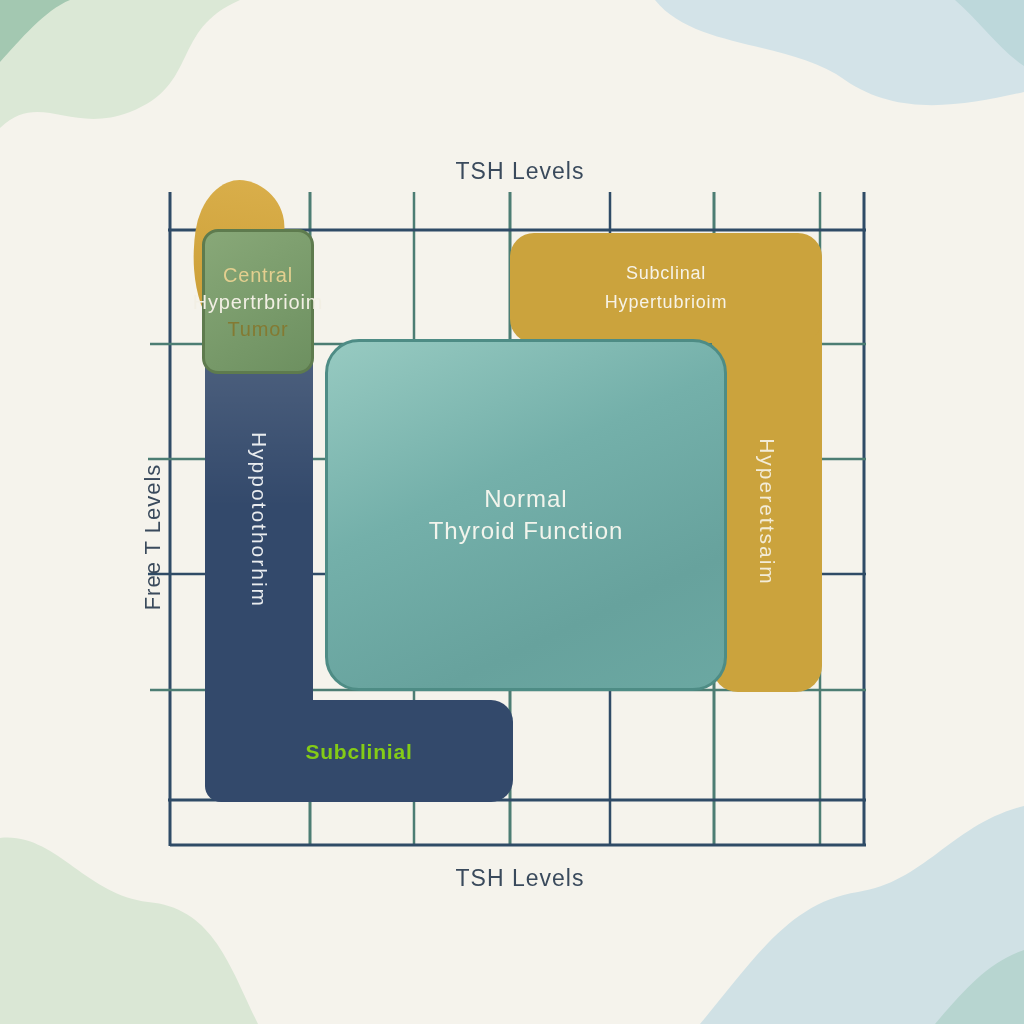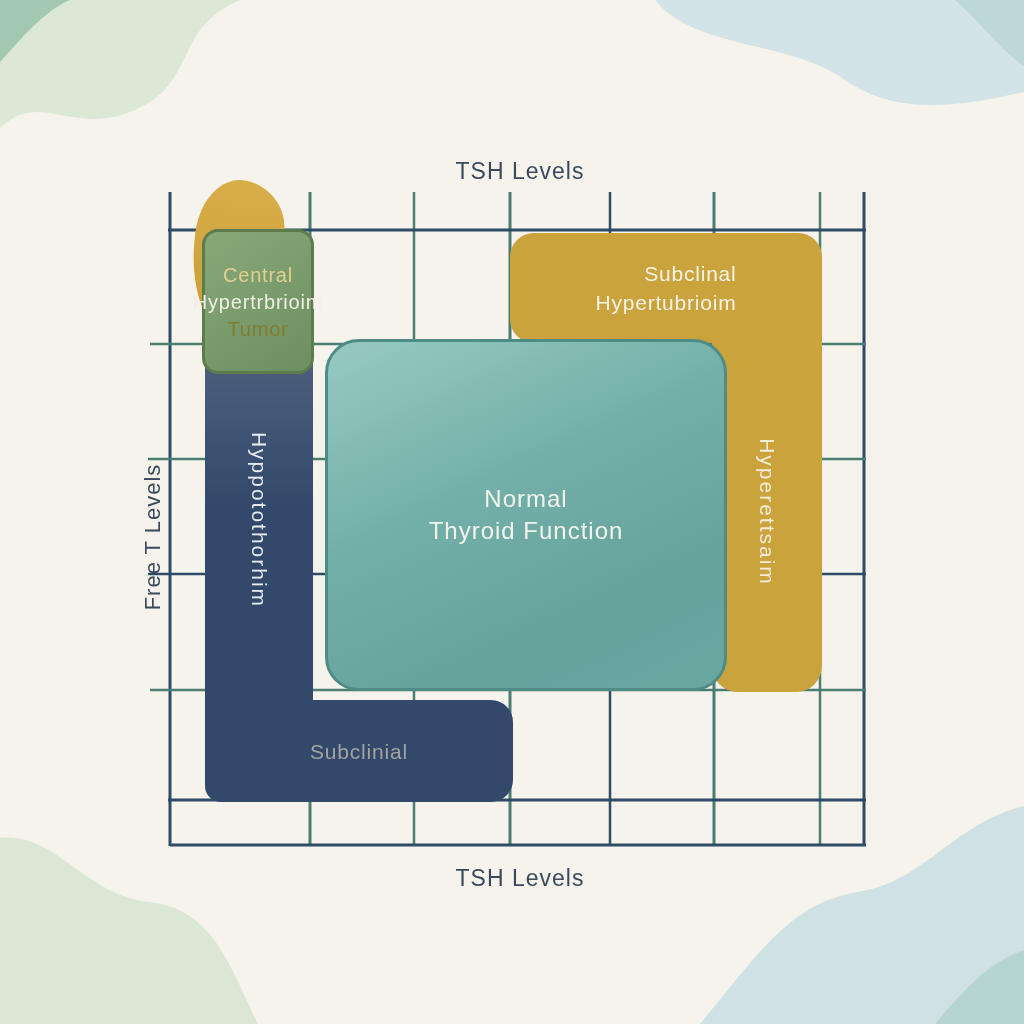--- a/index.html
+++ b/index.html
@@ -55,22 +55,22 @@
   }
   
   .rlabel{
     position:absolute;left:50%;top:50%;transform:translate(-50%,-50%);
     text-align:center;color:#f4f1e6;letter-spacing:0.8px;white-space:nowrap;
   }
   .green-box .rlabel{font-size:20px;line-height:27px;}
   .gc1{color:#e3cf8f;}
   .gc2{color:#f2efe4;}
   .gc3{color:#847a32;}
-  .gold-top .rlabel{font-size:21px;line-height:29px;color:#f7f3e8;text-align:right;}
-  .navy-bottom .rlabel{font-size:21px;line-height:29px;color:#a3a3a3;}
+  .gold-top .rlabel{font-size:18px;line-height:29px;color:#f7f3e8;}
+  .navy-bottom .rlabel{font-size:21px;line-height:29px;color:#84cc16;font-weight:bold;}
   .teal-box .rlabel{font-size:24px;line-height:32px;color:#f2f4ec;letter-spacing:1px;}
   .vlabel{
     position:absolute;transform:translate(-50%,-50%) rotate(90deg);
     white-space:nowrap;font-size:21px;letter-spacing:2px;text-align:center;
   }
   .vlabel.hypo{left:259px;top:520px;color:#e9ecef;}
   .vlabel.hyper{left:767px;top:512px;color:#f3ecd8;}
 </style>
 </head>
 <body>

